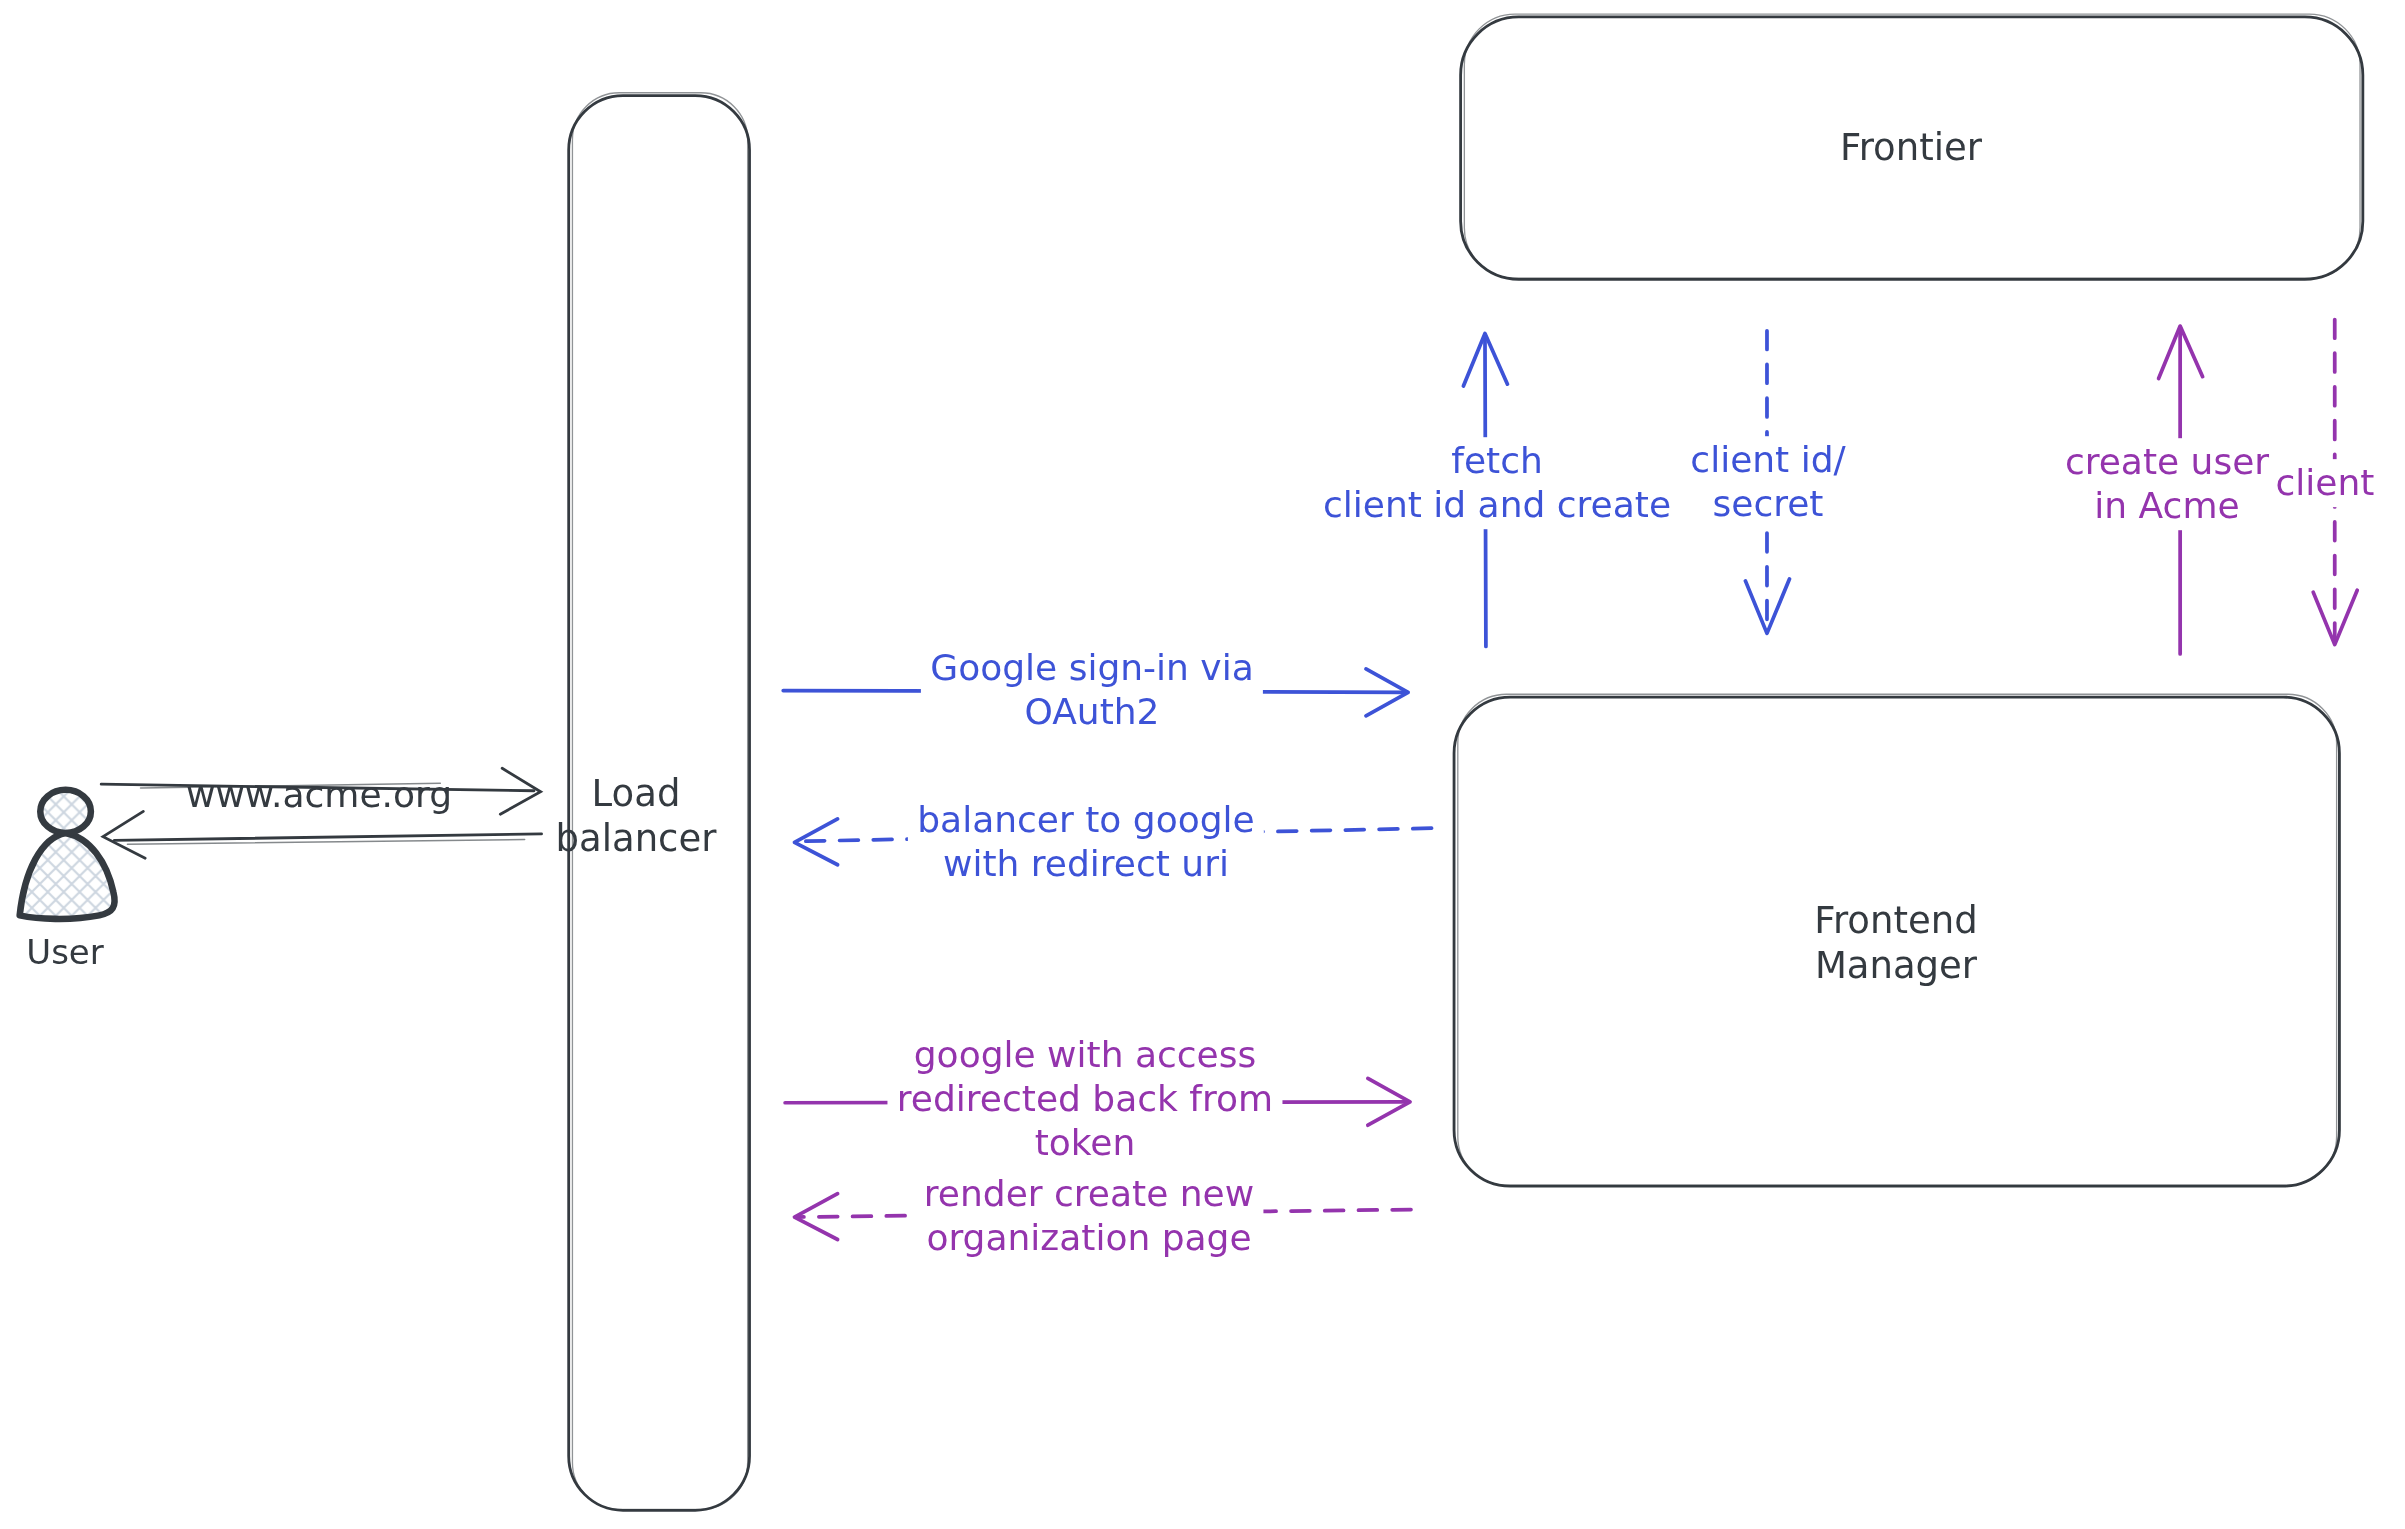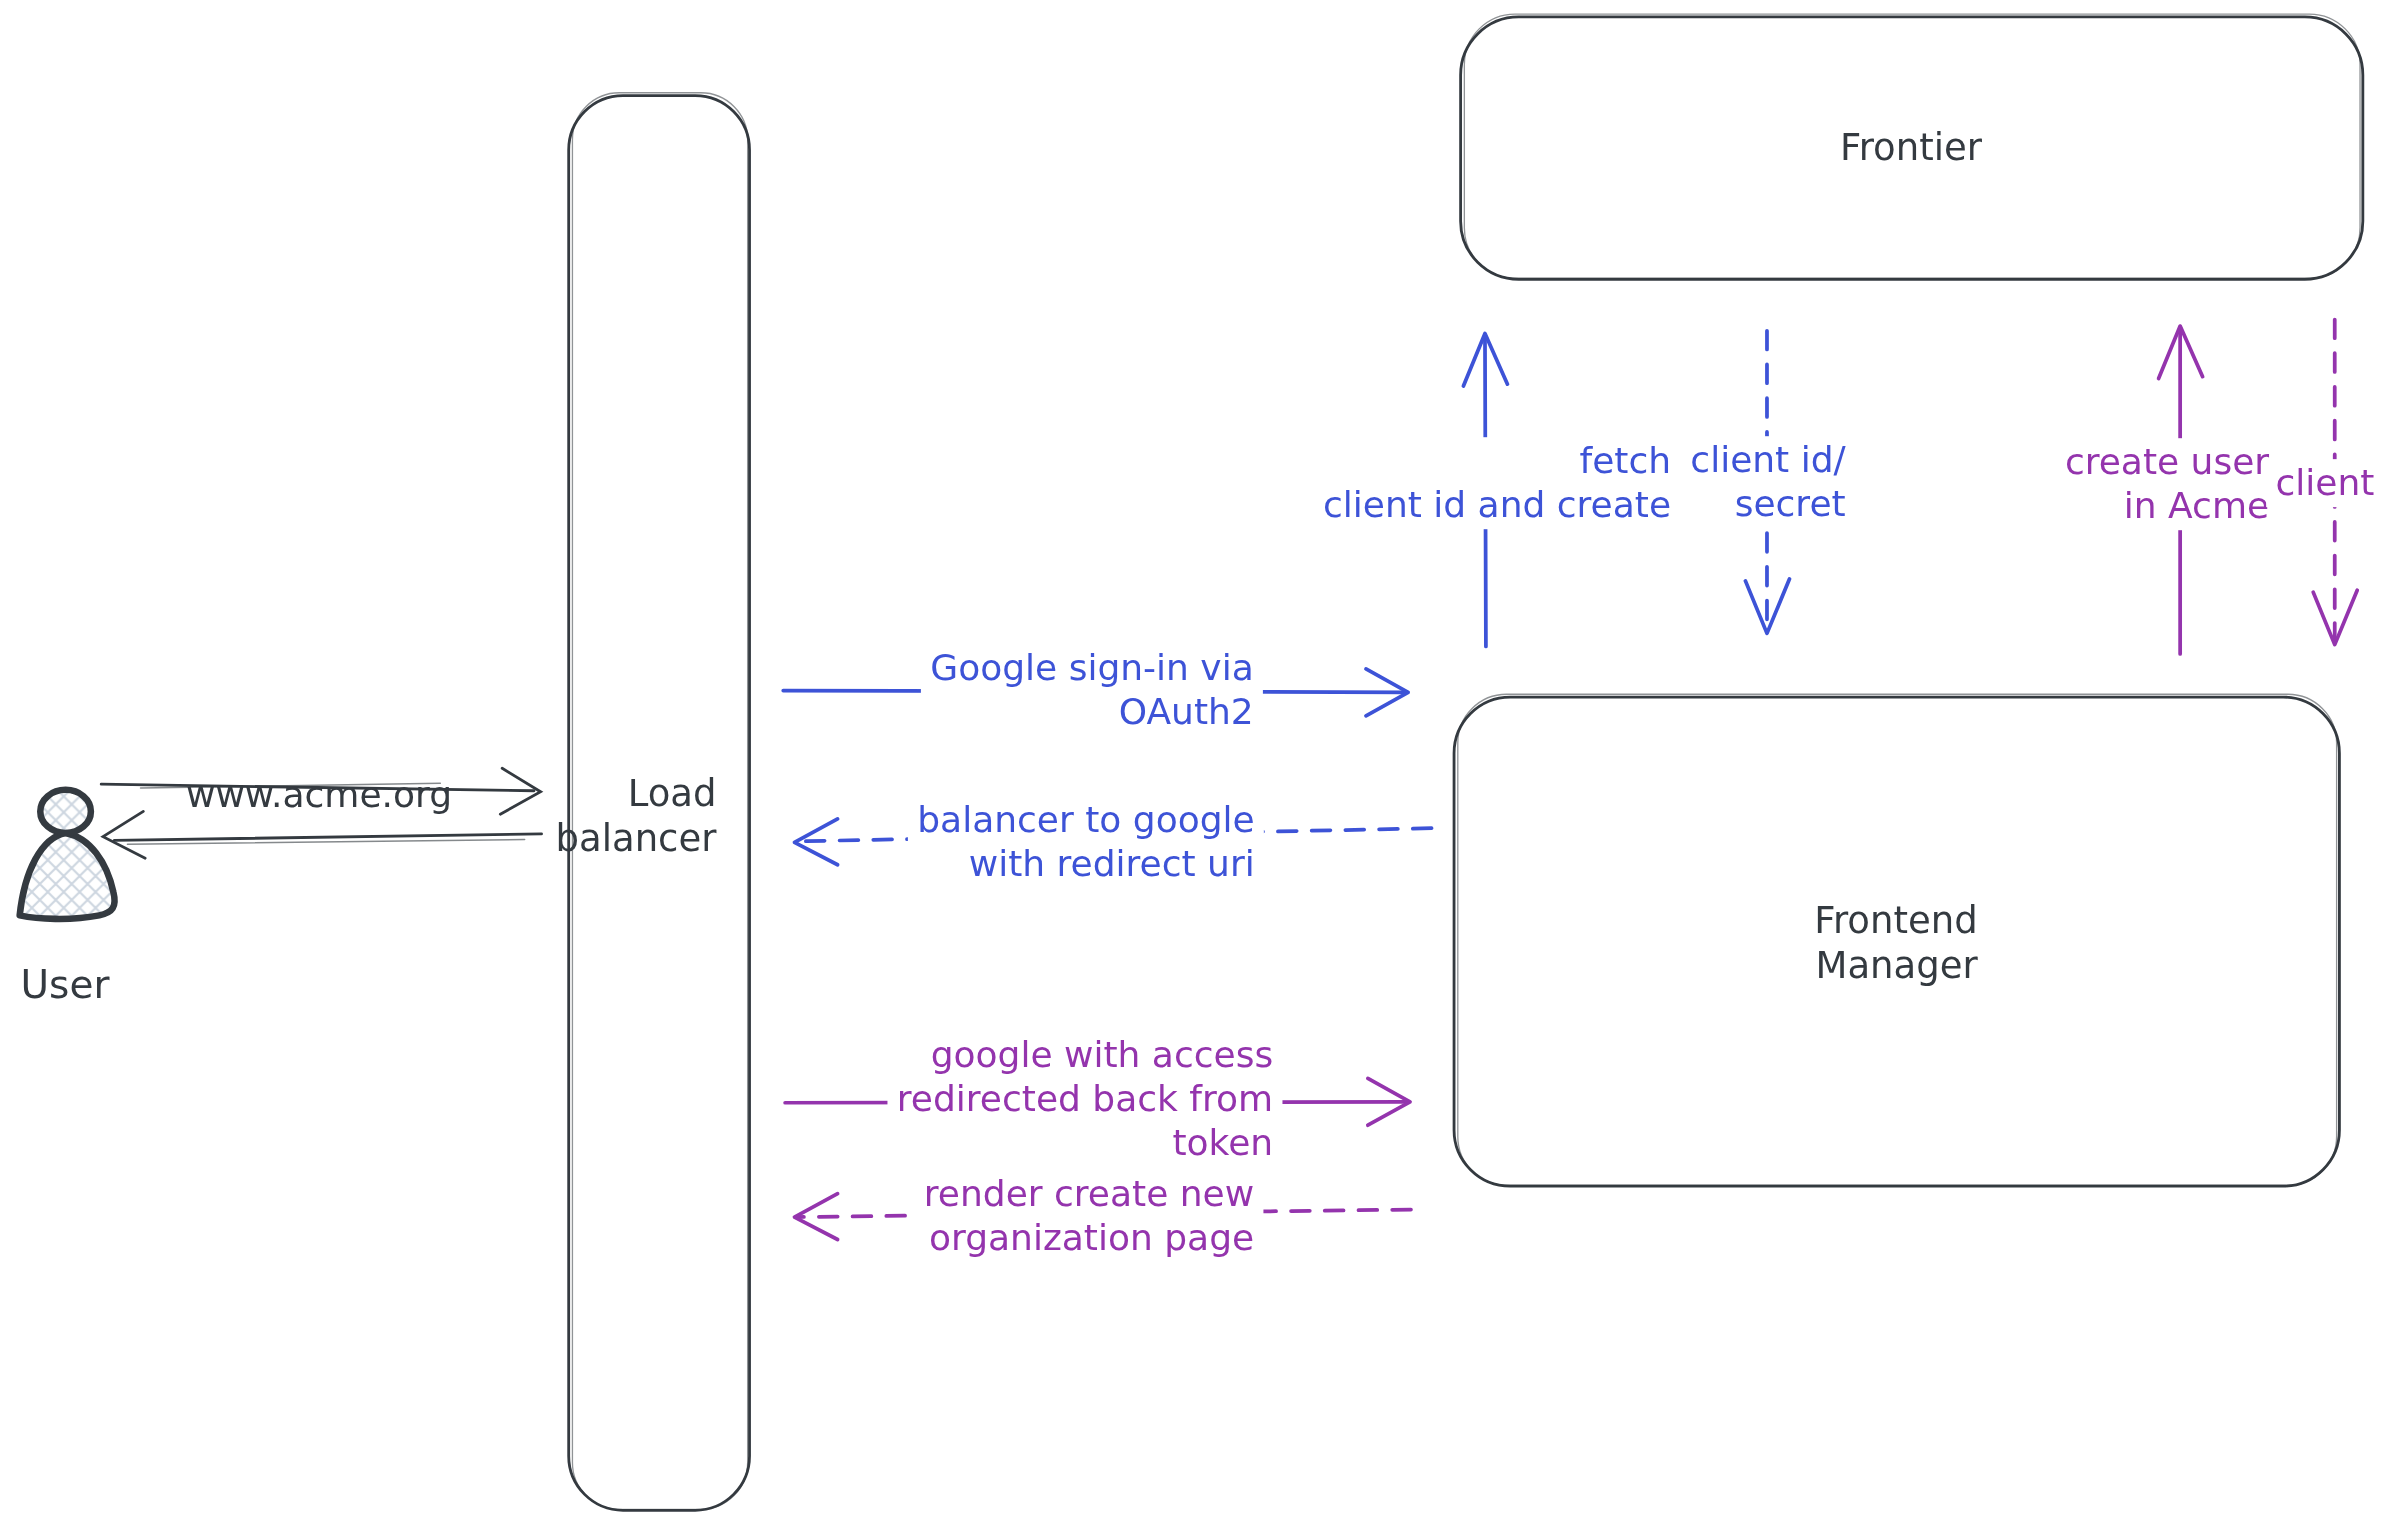--- a/index.html
+++ b/index.html
@@ -15,24 +15,24 @@
   #stage{position:relative;width:2405px;height:1530px;background:var(--bg);}
   #stage svg{position:absolute;left:0;top:0;}
   .box{fill:#ffffff;stroke:var(--ink);stroke-width:3;}
   .box2{fill:none;stroke:var(--ink);stroke-width:1.4;opacity:.55;}
   .darkline{stroke:var(--ink);stroke-width:3;fill:none;stroke-linecap:round;}
   .darkline2{stroke:var(--ink);stroke-width:1.6;fill:none;opacity:.6;stroke-linecap:round;}
   .blueline{stroke:var(--blue);stroke-width:4;fill:none;stroke-linecap:round;stroke-linejoin:round;}
   .purpleline{stroke:var(--purple);stroke-width:4;fill:none;stroke-linecap:round;stroke-linejoin:round;}
   .dashed{stroke-dasharray:20 16;}
   .figure{stroke:var(--ink);stroke-width:7;stroke-linejoin:round;fill:url(#hatch);}
-  .lbl{position:absolute;transform:translate(-50%,-50%);text-align:right;
+  .lbl{position:absolute;transform:translate(-50%,-50%);text-align:center;
        white-space:nowrap;font-size:36px;line-height:1.22;color:var(--ink);}
   .lbl.big{font-size:37px;}
-  .lbl.user{font-size:39px;margin-top:32px;}
+  .lbl.user{font-size:34px;}
   .lbl.blue{color:var(--blue);}
   .lbl.purple{color:var(--purple);}
   .lbl.mask{background:var(--bg);padding:1.9px 9.4px;}
 </style>
 </head>
 <body>
 
 <div id="stage">
 
   <svg width="2405" height="1530" viewBox="0 0 2567 1633">

